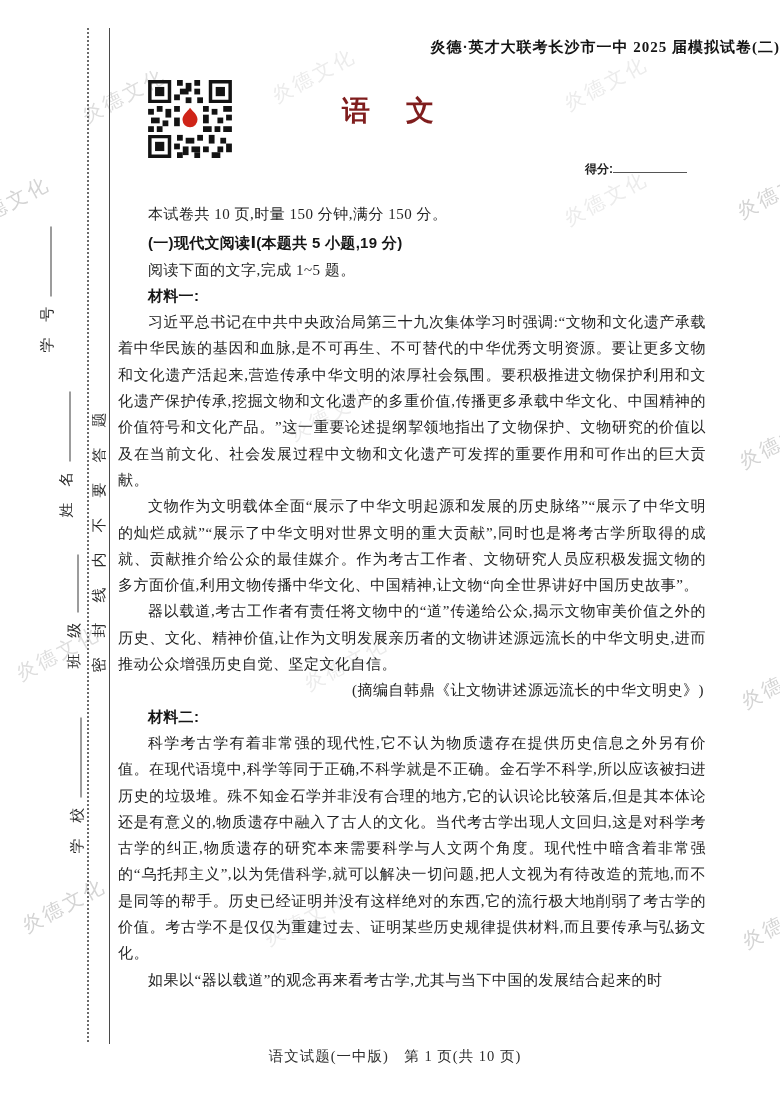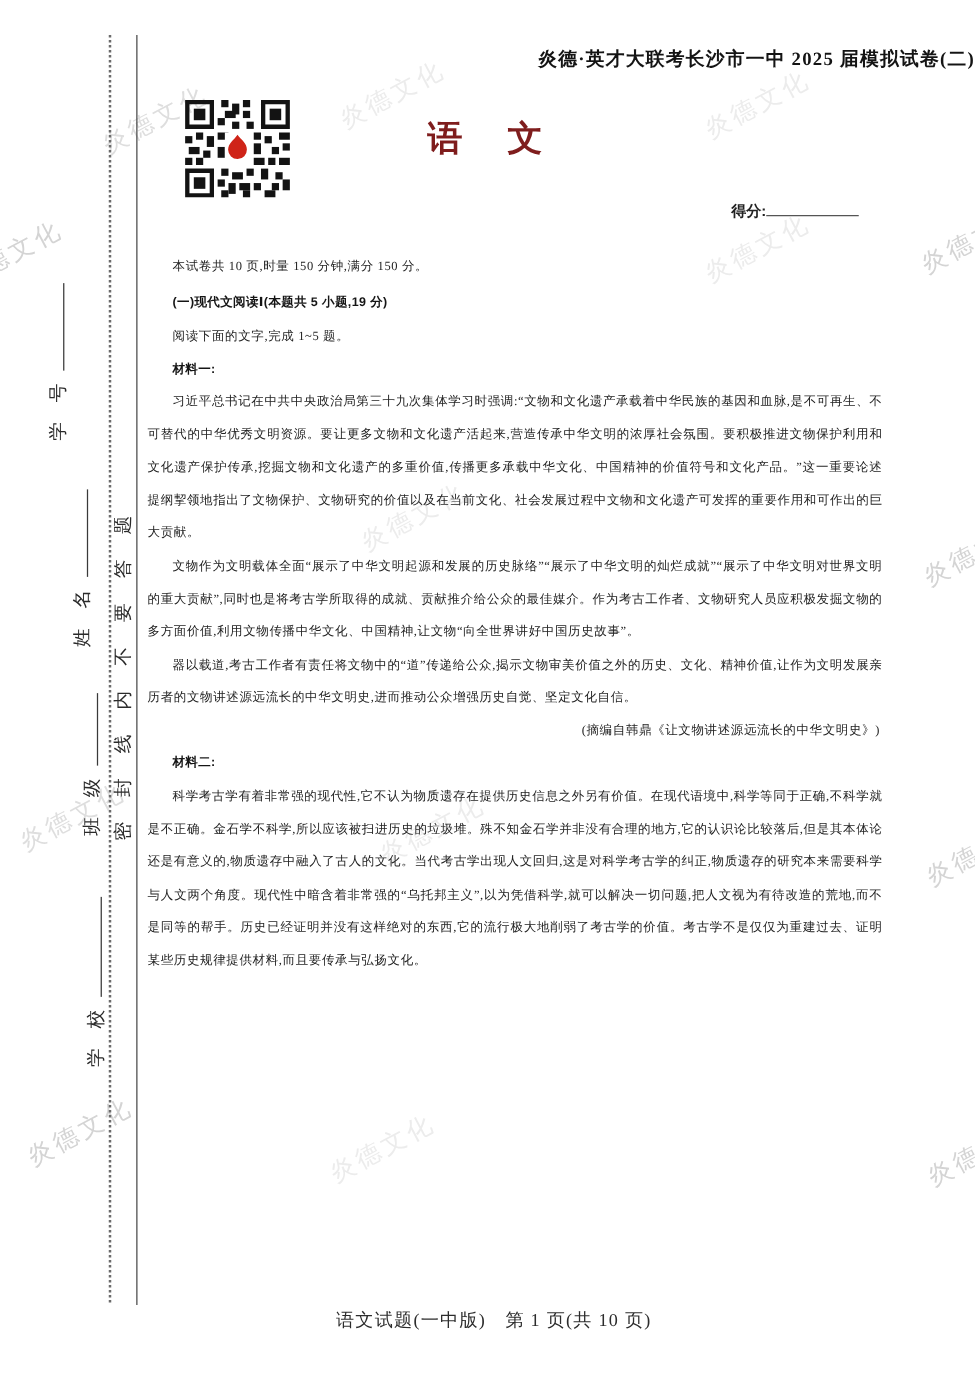--- a/index.html
+++ b/index.html
@@ -55,21 +55,21 @@
     font-family:"Liberation Sans",sans-serif;
     font-size:12px; font-weight:700; color:#222;
   }
   .score .blank{
     display:inline-block; width:74px; height:1em;
     border-bottom:1.2px solid #555; vertical-align:baseline;
   }
   
   .content{
     position:absolute; left:118px; top:201px; width:588px;
-    font-size:10px; line-height:26.3px; letter-spacing:.5px;
+    font-size:15px; line-height:26.3px; letter-spacing:.5px;
     text-align:justify; word-break:break-all; color:#232323;
   }
   .content p{margin:0; text-indent:2em;}
   .content .heading{
     font-family:"Liberation Sans","DejaVu Sans",sans-serif;
     font-weight:700; color:#151515; letter-spacing:.3px;
   }
   .content .no-indent{text-indent:0;}
   .content .source{text-align:right; text-indent:0; padding-right:2px;}
   .content .sec1{margin-top:7px;} .content .sec1sub{margin-top:3px;}
@@ -187,17 +187,18 @@
     <p>本试卷共 10 页,时量 150 分钟,满分 150 分。</p>
     <p class="heading sec1sub">(一)现代文阅读Ⅰ(本题共 5 小题,19 分)</p>
     <p>阅读下面的文字,完成 1~5 题。</p>
     <p class="heading">材料一:</p>
     <p>习近平总书记在中共中央政治局第三十九次集体学习时强调:“文物和文化遗产承载着中华民族的基因和血脉,是不可再生、不可替代的中华优秀文明资源。要让更多文物和文化遗产活起来,营造传承中华文明的浓厚社会氛围。要积极推进文物保护利用和文化遗产保护传承,挖掘文物和文化遗产的多重价值,传播更多承载中华文化、中国精神的价值符号和文化产品。”这一重要论述提纲挈领地指出了文物保护、文物研究的价值以及在当前文化、社会发展过程中文物和文化遗产可发挥的重要作用和可作出的巨大贡献。</p>
     <p>文物作为文明载体全面“展示了中华文明起源和发展的历史脉络”“展示了中华文明的灿烂成就”“展示了中华文明对世界文明的重大贡献”,同时也是将考古学所取得的成就、贡献推介给公众的最佳媒介。作为考古工作者、文物研究人员应积极发掘文物的多方面价值,利用文物传播中华文化、中国精神,让文物“向全世界讲好中国历史故事”。</p>
     <p>器以载道,考古工作者有责任将文物中的“道”传递给公众,揭示文物审美价值之外的历史、文化、精神价值,让作为文明发展亲历者的文物讲述源远流长的中华文明史,进而推动公众增强历史自觉、坚定文化自信。</p>
     <p class="source">(摘编自韩鼎《让文物讲述源远流长的中华文明史》)</p>
     <p class="heading">材料二:</p>
     <p>科学考古学有着非常强的现代性,它不认为物质遗存在提供历史信息之外另有价值。在现代语境中,科学等同于正确,不科学就是不正确。金石学不科学,所以应该被扫进历史的垃圾堆。殊不知金石学并非没有合理的地方,它的认识论比较落后,但是其本体论还是有意义的,物质遗存中融入了古人的文化。当代考古学出现人文回归,这是对科学考古学的纠正,物质遗存的研究本来需要科学与人文两个角度。现代性中暗含着非常强的“乌托邦主义”,以为凭借科学,就可以解决一切问题,把人文视为有待改造的荒地,而不是同等的帮手。历史已经证明并没有这样绝对的东西,它的流行极大地削弱了考古学的价值。考古学不是仅仅为重建过去、证明某些历史规律提供材料,而且要传承与弘扬文化。</p>
+    <p>如果以“器以载道”的观念再来看考古学,尤其与当下中国的发展结合起来的时</p>
   </div>
 
   <div class="page-info">语文试题(一中版)　第 1 页(共 10 页)</div>
 
 </div>
 
 </body></html>

